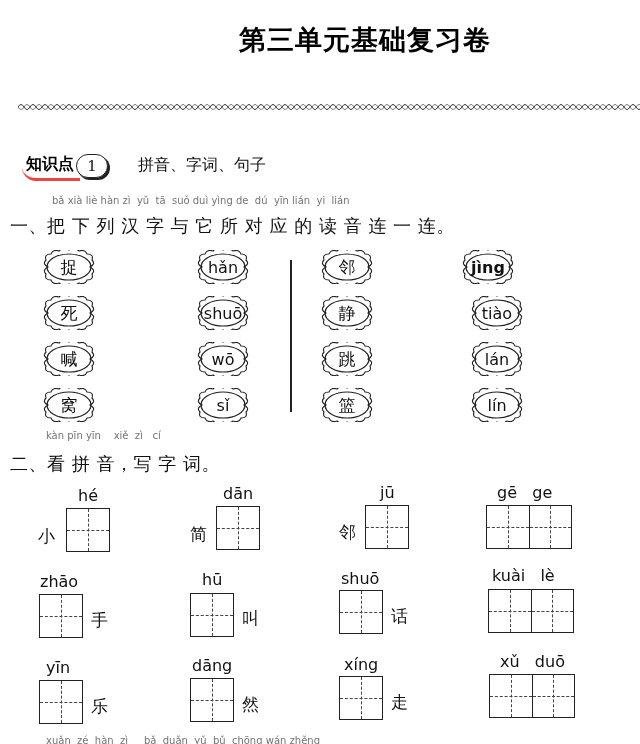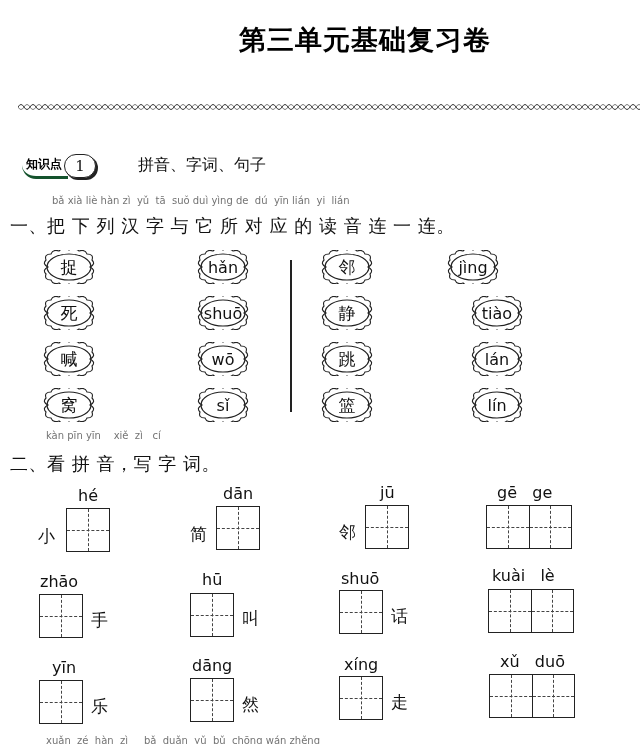--- a/index.html
+++ b/index.html
@@ -14,22 +14,22 @@
       font-family: "DejaVu Serif", serif; font-weight: bold; font-size: 27px;
       letter-spacing: 1px; color: #000;
     }
     .wave {
       left: 18px; top: 102px; width: 622px; height: 10px;
     }
     .kp-badge {
       left: 22px; top: 152px; height: 28px; display: flex; align-items: center;
     }
     .kp-label {
-      font-weight: bold; font-size: 12px; padding: 2px 6px 3px 4px;
-      border-bottom: 3px solid #14532d; border-radius: 0 0 0 14px; color: #000;
+      font-weight: bold; font-size: 16px; padding: 2px 6px 3px 4px;
+      border-bottom: 3px solid #ef4444; border-radius: 0 0 0 14px; color: #000;
     }
     .kp-num {
       display: inline-block; width: 30px; height: 22px; border: 1.5px solid #222;
       border-radius: 12px; text-align: center; line-height: 22px;
       font-family: "DejaVu Serif", serif; font-size: 15px; margin-left: -4px;
       background: #fff; box-shadow: 2px 2px 0 #222;
     }
     .kp-topic { left: 138px; top: 155px; font-size: 16px; }
     .pinyin-line { font-size: 10px; color: #737373; white-space: pre; }
     .q-line { font-size: 18px; letter-spacing: 0.5px; white-space: pre; text-align: center; }
@@ -163,21 +163,21 @@
     </svg>
   <div class="txt">跳</div>
 </div>
 <div class="abs oval" style="left:318px; top:388px;">
   <svg width="58" height="34">
       <use href="#scallop"></use>
     </svg>
   <div class="txt">篮</div>
 </div>
 
-<div class="abs oval" style="left:444px; top:250px;">
+<div class="abs oval" style="left:459px; top:250px;font-weight:bold;">
   <svg width="58" height="34">
       <use href="#scallop"></use>
     </svg>
   <div class="txt py">jìng</div>
 </div>
 <div class="abs oval" style="left:468px; top:296px;">
   <svg width="58" height="34">
       <use href="#scallop"></use>
     </svg>
   <div class="txt py">tiào</div>
@@ -227,21 +227,21 @@
 <div class="py-label" style="left:341px; top:569px;text-align:center;">shuō</div>
 <div class="tian" style="left:339px; top:590px;"></div>
 <div class="hz" style="left:391px; top:605px;">话</div>
 
 <div class="py-label" style="left:492px; top:566px;">kuài   lè</div>
 <div class="tian2" style="left:488px; top:589px;">
   <div class="cell"></div>
     <div class="cell"></div>
 </div>
 
-<div class="py-label" style="left:52px; top:658px;">yīn</div>
+<div class="py-label" style="left:46px; top:658px;">yīn</div>
 <div class="tian" style="left:39px; top:680px;"></div>
 <div class="hz" style="left:91px; top:695px;">乐</div>
 
 <div class="py-label" style="left:192px; top:656px;">dāng</div>
 <div class="tian" style="left:190px; top:678px;"></div>
 <div class="hz" style="left:242px; top:693px;">然</div>
 
 <div class="py-label" style="left:344px; top:655px;">xíng</div>
 <div class="tian" style="left:339px; top:676px;"></div>
 <div class="hz" style="left:391px; top:691px;">走</div>

